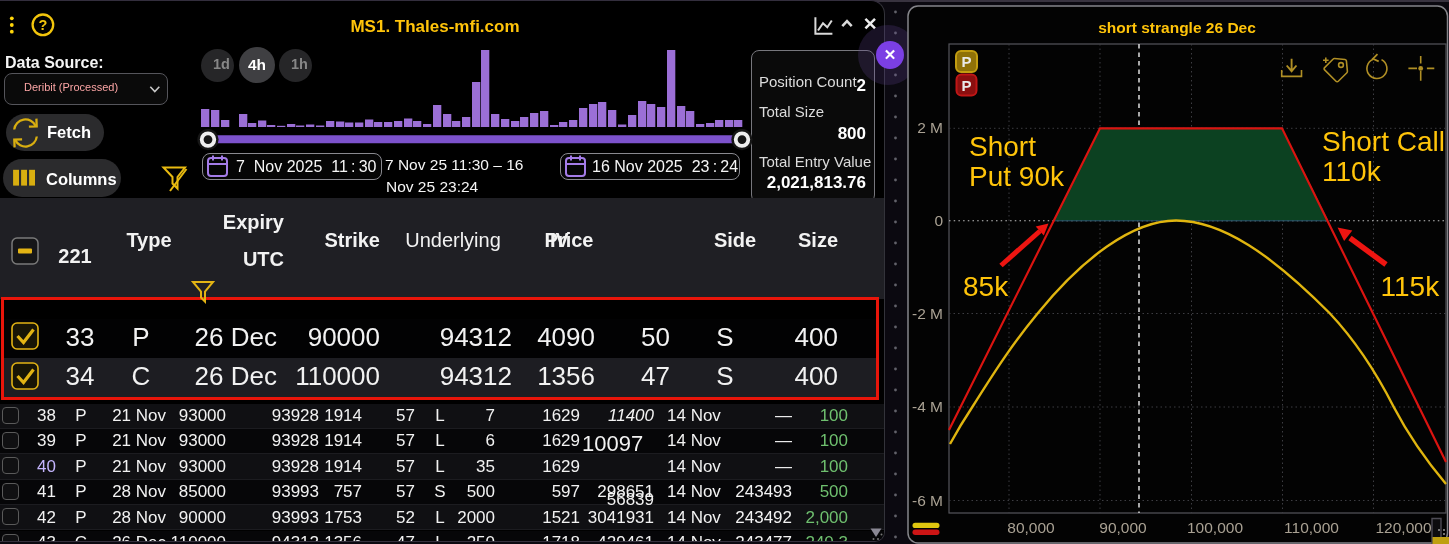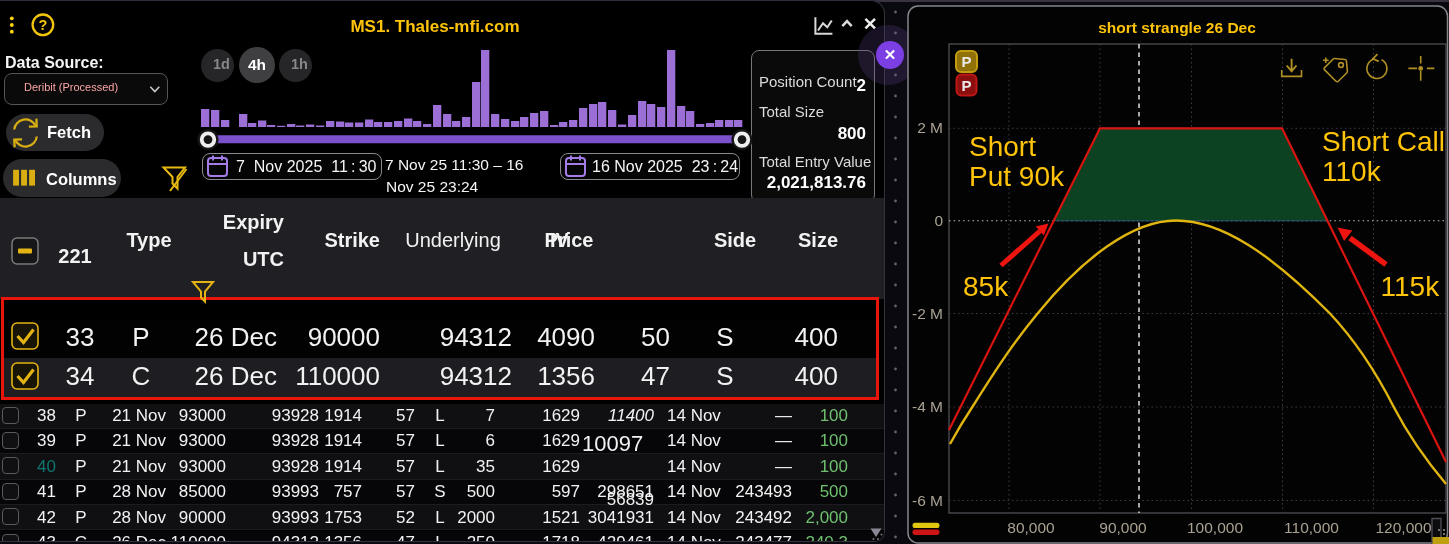--- a/index.html
+++ b/index.html
@@ -101,21 +101,21 @@
     <div class="c" style="left:302px;top:430.4px;width:60px;text-align:right;font-size:17px;color:#f2f2f2;">1914</div>
     <div class="c" style="left:365px;top:430.4px;width:50px;text-align:right;font-size:17px;color:#f2f2f2;">57</div>
     <div class="c" style="left:425px;top:430.4px;width:30px;text-align:center;font-size:17px;color:#f2f2f2;">L</div>
     <div class="c" style="left:435px;top:430.4px;width:60px;text-align:right;font-size:17px;color:#f2f2f2;">6</div>
     <div class="c" style="left:520px;top:430.4px;width:60px;text-align:right;font-size:17px;color:#f2f2f2;">1629</div>
     <div class="c" style="left:574px;top:430.4px;width:80px;text-align:left;font-size:22px;color:#f2f2f2;margin-left:8px;">10097</div>
     <div class="c" style="left:667px;top:430.4px;width:70px;text-align:left;font-size:17px;color:#f2f2f2;">14 Nov</div>
     <div class="c" style="left:712px;top:430.4px;width:80px;text-align:right;font-size:17px;color:#f2f2f2;">—</div>
     <div class="c" style="left:788px;top:430.4px;width:60px;text-align:right;font-size:17px;color:#6fc06f;">100</div>
     <div style="position:absolute;left:2px;top:430.9px;width:17px;height:17px;border:1px solid #5a5a5a;border-radius:4px;background:#101012;"></div>
-    <div class="c" style="left:6px;top:455.8px;width:50px;text-align:right;font-size:17px;color:#0f766e;">40</div>
+    <div class="c" style="left:6px;top:455.8px;width:50px;text-align:right;font-size:17px;color:#c4b5fd;">40</div>
     <div class="c" style="left:61px;top:455.8px;width:40px;text-align:center;font-size:17px;color:#f2f2f2;">P</div>
     <div class="c" style="left:86px;top:455.8px;width:80px;text-align:right;font-size:17px;color:#f2f2f2;">21 Nov</div>
     <div class="c" style="left:156px;top:455.8px;width:70px;text-align:right;font-size:17px;color:#f2f2f2;">93000</div>
     <div class="c" style="left:249px;top:455.8px;width:70px;text-align:right;font-size:17px;color:#f2f2f2;">93928</div>
     <div class="c" style="left:302px;top:455.8px;width:60px;text-align:right;font-size:17px;color:#f2f2f2;">1914</div>
     <div class="c" style="left:365px;top:455.8px;width:50px;text-align:right;font-size:17px;color:#f2f2f2;">57</div>
     <div class="c" style="left:425px;top:455.8px;width:30px;text-align:center;font-size:17px;color:#f2f2f2;">L</div>
     <div class="c" style="left:435px;top:455.8px;width:60px;text-align:right;font-size:17px;color:#f2f2f2;">35</div>
     <div class="c" style="left:520px;top:455.8px;width:60px;text-align:right;font-size:17px;color:#f2f2f2;">1629</div>
     <div class="c" style="left:574px;top:455.8px;width:80px;text-align:right;font-size:17px;color:#f2f2f2;margin-top:33px;">56839</div>

